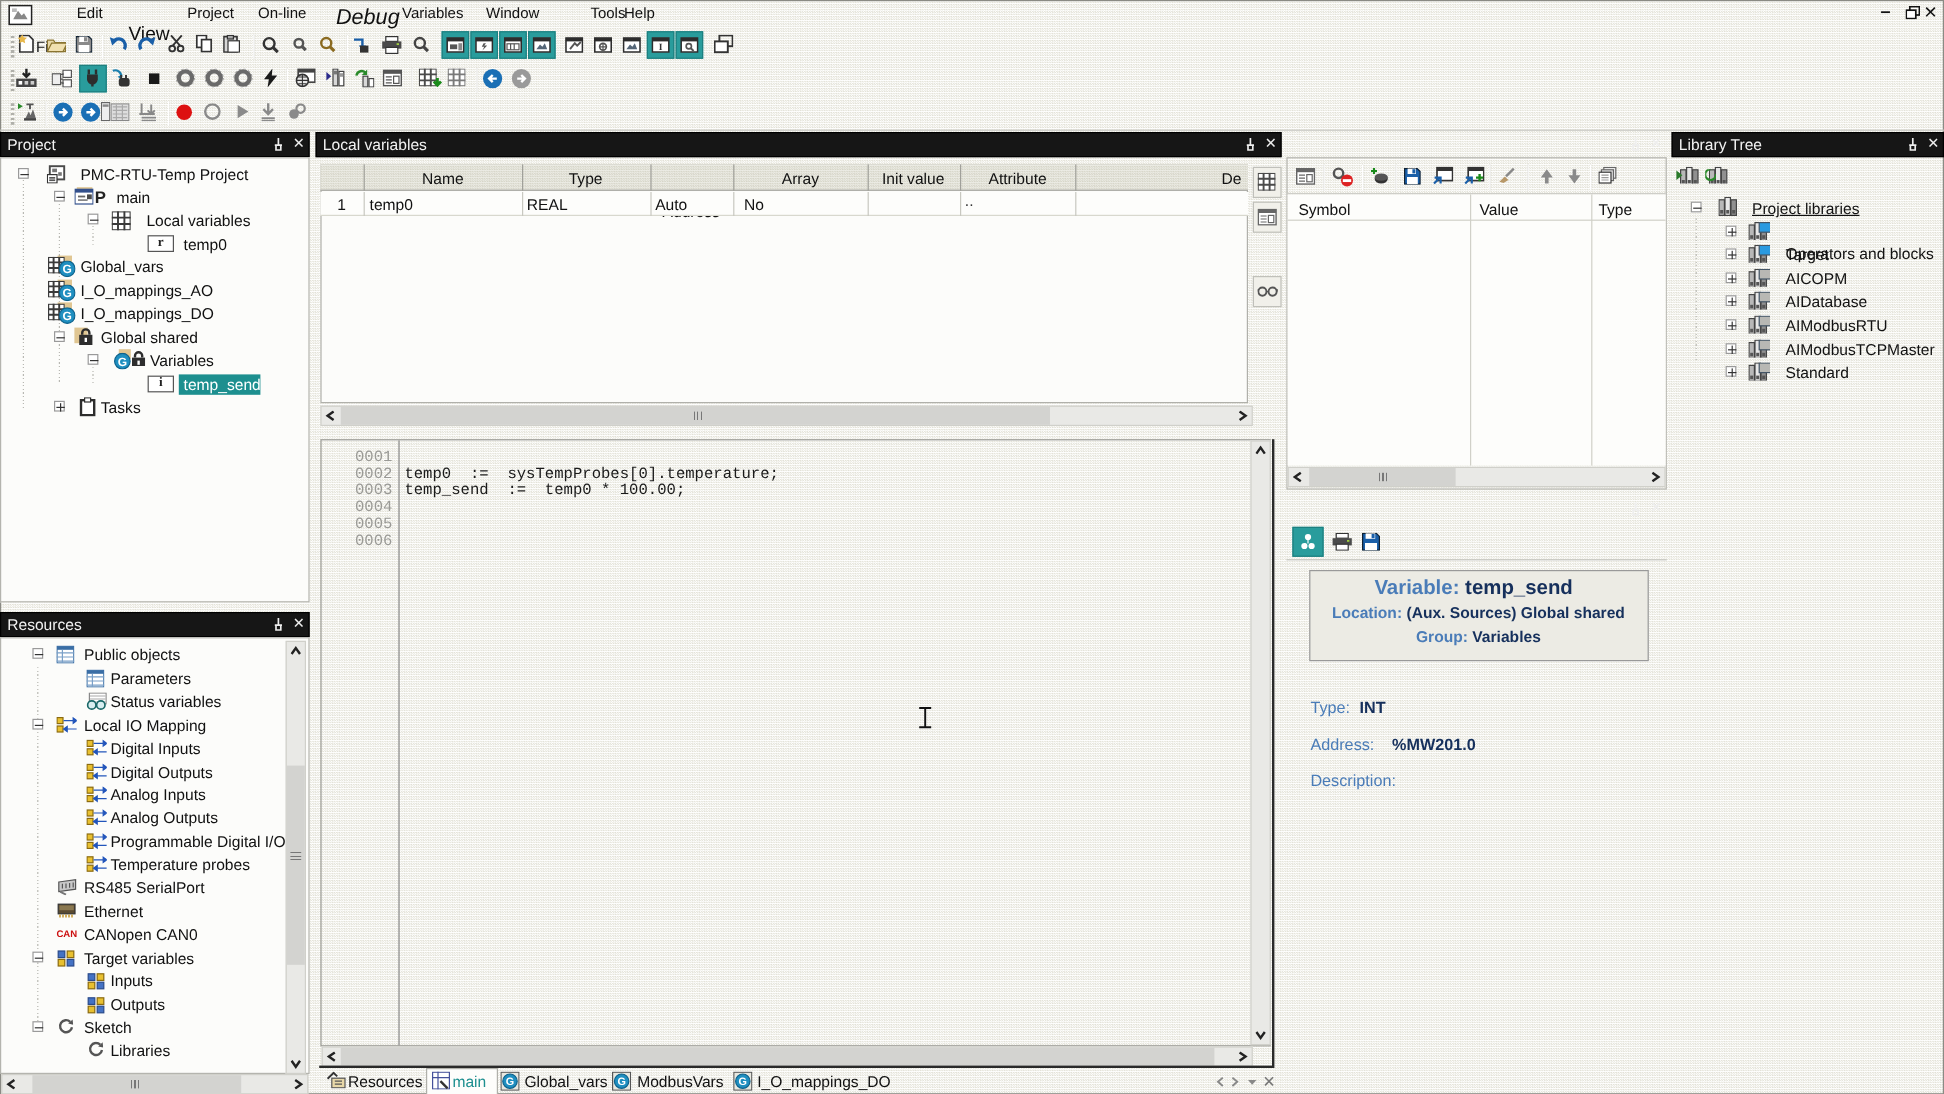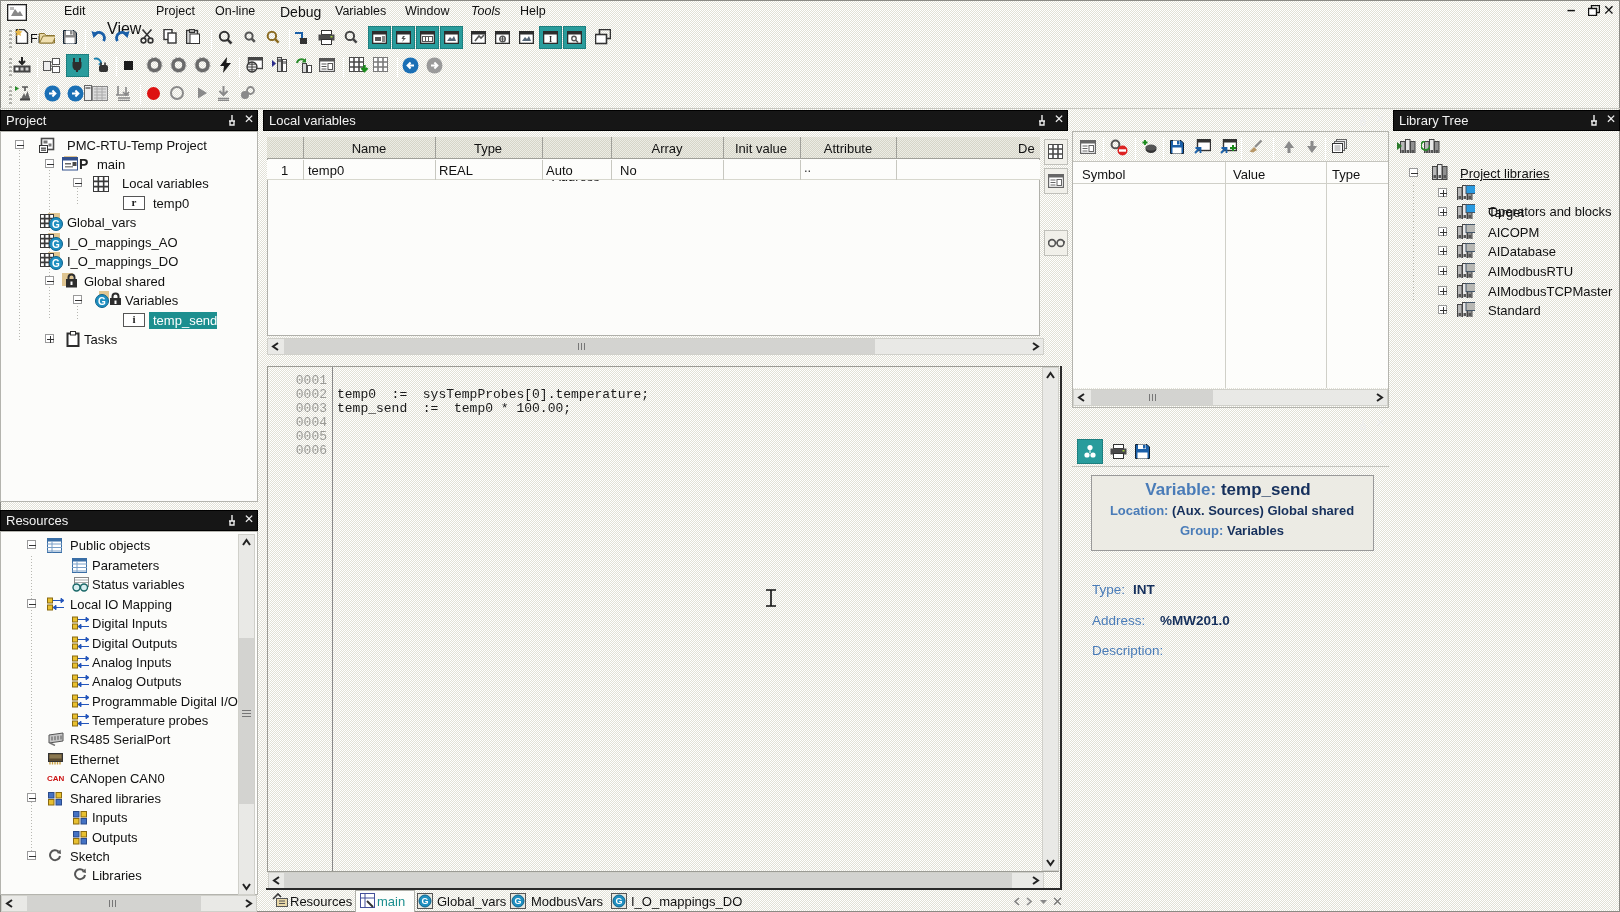--- a/index.html
+++ b/index.html
@@ -16,24 +16,24 @@
 <svg style="position:absolute;left:7px;top:4px;" width="20" height="17" viewBox="0 0 20 17">
       <rect x="0.5" y="0.5" width="19" height="16" fill="#fff" stroke="#222" stroke-width="1.6"></rect>
       <path d="M4 12 8 5l3 4 2-2 3 5z" fill="#888"></path>
       <rect x="3" y="3" width="4" height="3" fill="#bbb"></rect>
     </svg>
 <span class="t" style="left:30px;top:4px;font-size:12.5px;color:#101010;margin-top:28px;">File</span>
 <span class="t" style="left:64px;top:4px;font-size:12.5px;color:#101010;">Edit</span>
 <span class="t" style="left:107px;top:20px;font-size:16px;color:#101010;">View</span>
 <span class="t" style="left:156px;top:4px;font-size:12.5px;color:#101010;">Project</span>
 <span class="t" style="left:215px;top:4px;font-size:12.5px;color:#101010;">On-line</span>
-<span class="t" style="left:280px;top:4px;font-size:14px;color:#101010;">Debug</span>
+<span class="t" style="left:280px;top:4px;font-size:18px;color:#101010;font-style:italic;">Debug</span>
 <span class="t" style="left:335px;top:4px;font-size:12.5px;color:#101010;">Variables</span>
 <span class="t" style="left:405px;top:4px;font-size:12.5px;color:#101010;">Window</span>
-<span class="t" style="left:471px;top:4px;font-size:12.5px;color:#101010;font-style:italic;">Tools</span>
+<span class="t" style="left:492px;top:4px;font-size:12.5px;color:#101010;">Tools</span>
 <span class="t" style="left:520px;top:4px;font-size:12.5px;color:#101010;">Help</span>
 <span class="t" style="left:1567px;top:1px;font-size:15px;color:#111;font-weight:bold;">–</span>
 <svg style="position:absolute;left:1588px;top:5px;" width="12" height="11" viewBox="0 0 12 11">
       <rect x="3.5" y="0.5" width="8" height="7" fill="none" stroke="#111" stroke-width="1.4"></rect>
       <rect x="0.5" y="3.5" width="8" height="7" fill="#fff" stroke="#111" stroke-width="1.4"></rect>
     </svg>
 <span class="t" style="left:1603px;top:2px;font-size:14px;color:#111;">✕</span>
 <div style="position:absolute;left:9px;top:30px;width:3px;height:18px;background:repeating-linear-gradient(180deg,#b0b0aa 0 2px,transparent 2px 4px);"></div>
 <svg style="position:absolute;left:15px;top:29px;" width="14" height="15" viewBox="0 0 14 15">
       <path d="M1.5 0.5 H9 L12.5 4 V14.5 H1.5 Z" fill="#fff" stroke="#333" stroke-width="1.4"></path>
@@ -512,21 +512,21 @@
 <span style="position:absolute;left:47px;top:774px;font:bold 8px 'Liberation Sans';color:#cc1111;letter-spacing:0;">CAN</span>
 <span class="t" style="left:70px;top:771px;font-size:13px;color:#111;">CANopen CAN0</span>
 <div style="position:absolute;left:27px;top:793px;width:9px;height:9px;background:#fff;border:1px solid #9a9a9a;"></div>
     <div style="position:absolute;left:29px;top:798px;width:7px;height:1px;background:#333;"></div>
 <svg style="position:absolute;left:47px;top:791px;" width="16" height="15" viewBox="0 0 16 15">
       <rect x="1.5" y="1.5" width="5.5" height="5.5" fill="#4472c4" stroke="#2a4a8a"></rect>
       <rect x="9" y="1.5" width="5.5" height="5.5" fill="#e8c030" stroke="#8a6a10"></rect>
       <rect x="1.5" y="8.5" width="5.5" height="5.5" fill="#e8c030" stroke="#8a6a10"></rect>
       <rect x="9" y="8.5" width="5.5" height="5.5" fill="#4472c4" stroke="#2a4a8a"></rect>
     </svg>
-<span class="t" style="left:70px;top:791px;font-size:13px;color:#111;">Shared libraries</span>
+<span class="t" style="left:70px;top:791px;font-size:13px;color:#111;">Target variables</span>
 <svg style="position:absolute;left:72px;top:810px;" width="16" height="15" viewBox="0 0 16 15">
       <rect x="1.5" y="1.5" width="5.5" height="5.5" fill="#4472c4" stroke="#2a4a8a"></rect>
       <rect x="9" y="1.5" width="5.5" height="5.5" fill="#e8c030" stroke="#8a6a10"></rect>
       <rect x="1.5" y="8.5" width="5.5" height="5.5" fill="#e8c030" stroke="#8a6a10"></rect>
       <rect x="9" y="8.5" width="5.5" height="5.5" fill="#4472c4" stroke="#2a4a8a"></rect>
     </svg>
 <span class="t" style="left:92px;top:810px;font-size:13px;color:#111;">Inputs</span>
 <svg style="position:absolute;left:72px;top:830px;" width="16" height="15" viewBox="0 0 16 15">
       <rect x="1.5" y="1.5" width="5.5" height="5.5" fill="#4472c4" stroke="#2a4a8a"></rect>
       <rect x="9" y="1.5" width="5.5" height="5.5" fill="#e8c030" stroke="#8a6a10"></rect>

